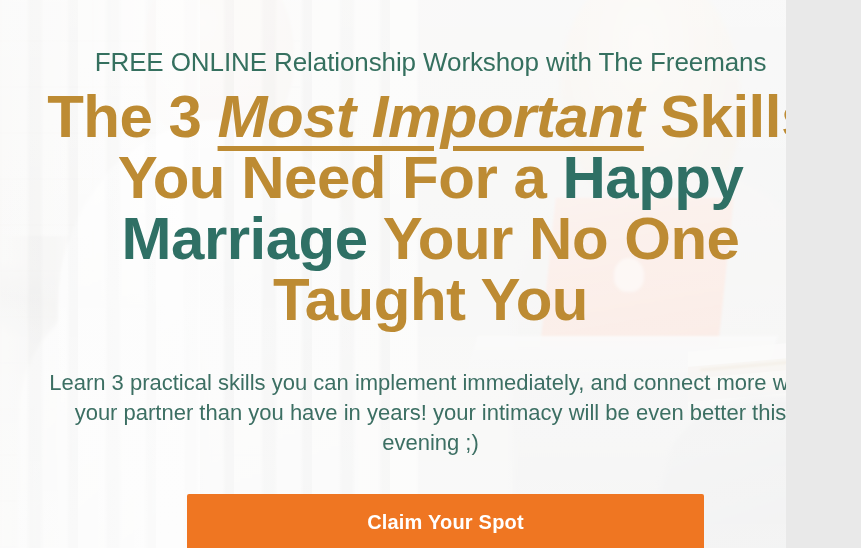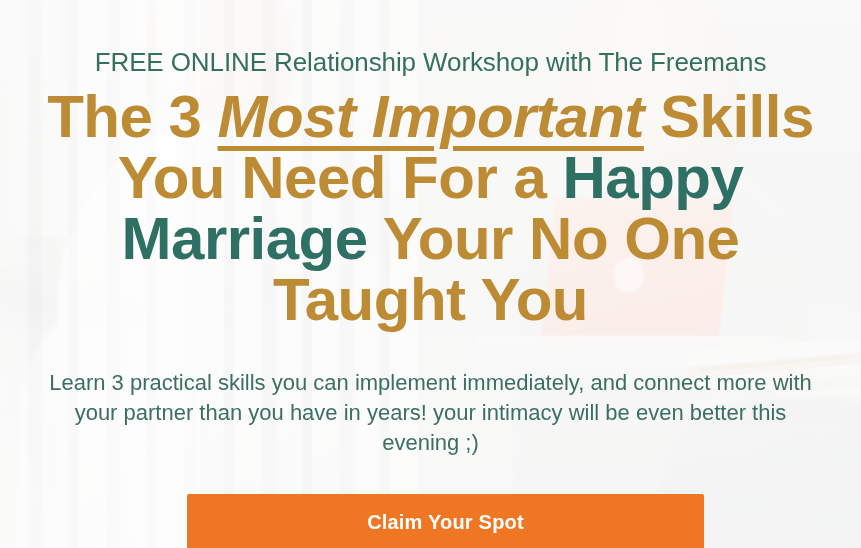--- a/index.html
+++ b/index.html
@@ -9,21 +9,21 @@
     height: 548px;
     overflow: hidden;
   }
   body {
     font-family: "Liberation Sans", sans-serif;
     background: #e9e9e9;
   }
 
   #hero {
     position: relative;
-    width: 861px;
+    width: 786px;
     height: 548px;
     overflow: hidden;
     background: #ffffff;
   }
 
   
   .bg-layer {
     position: absolute;
     inset: 0;
     pointer-events: none;

